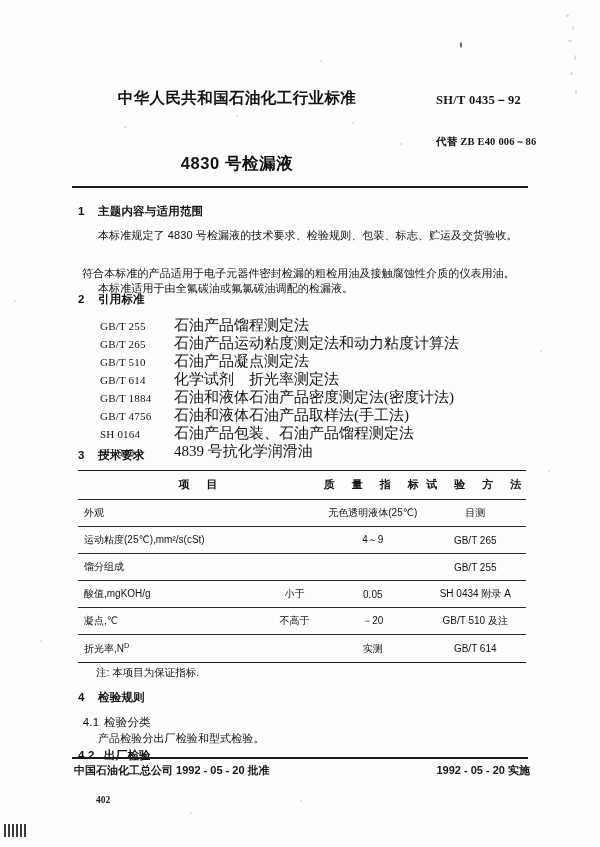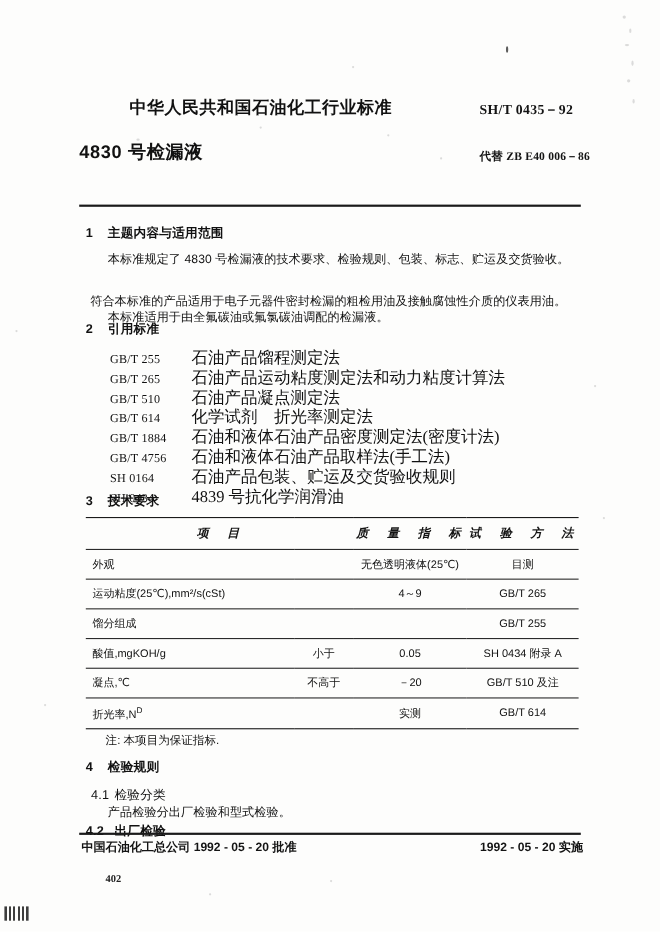--- a/index.html
+++ b/index.html
@@ -42,28 +42,28 @@
   .org-title {
     text-align: center;
     font-family: "Liberation Sans", "DejaVu Sans", sans-serif;
     font-weight: bold;
     font-size: 15.5px;
     letter-spacing: .4px;
     color: #111;
     width: 330px;
   }
   .doc-title {
-    text-align: left;
+    text-align: center;
     font-family: "Liberation Sans", "DejaVu Sans", sans-serif;
     font-weight: bold;
     font-size: 16.5px;
     letter-spacing: .6px;
     color: #111;
     width: 330px;
-    margin-top: 19px;
+    margin-top: 44px;
   }
   .std-no {
     position: absolute;
     left: 364px;
     top: 4px;
     font-family: "Liberation Serif", "DejaVu Serif", serif;
     font-weight: bold;
     font-size: 12.5px;
     letter-spacing: .3px;
     white-space: nowrap;
@@ -151,21 +151,20 @@
     border-right: 1.2px solid #1a1a1a;
   }
   .c-method { width: 116px; text-align: center; }
   .th-cell {
     font-family: "Liberation Sans", "DejaVu Sans", sans-serif;
     font-weight: bold;
     font-size: 11px;
     letter-spacing: 3px;
     padding: 6px 0 7px 0 !important;
     text-align: center;
-    font-style: italic;
   }
   .cell {
     padding: 6px 0 6px 0 !important;
     font-family: "Liberation Sans", "DejaVu Sans", sans-serif;
     font-size: 10px;
     color: #111;
   }
   .cell-l { text-align: left; padding-left: 6px !important; }
   .cell-l2 { text-align: left; padding-left: 22px !important; }
   .sup { font-size: 7.5px; vertical-align: super; }
@@ -281,21 +280,21 @@
     <div class="ref-line" style="left:100px;top:370px;">
       <span class="ref-code">GB/T 614</span><span class="ref-name">化学试剂　折光率测定法</span>
     </div>
     <div class="ref-line" style="left:100px;top:388px;">
       <span class="ref-code">GB/T 1884</span><span class="ref-name">石油和液体石油产品密度测定法(密度计法)</span>
     </div>
     <div class="ref-line" style="left:100px;top:406px;">
       <span class="ref-code">GB/T 4756</span><span class="ref-name">石油和液体石油产品取样法(手工法)</span>
     </div>
     <div class="ref-line" style="left:100px;top:424px;">
-      <span class="ref-code">SH 0164</span><span class="ref-name">石油产品包装、贮运及交货验收规则</span>
+      <span class="ref-code">SH 0164</span><span class="ref-name">石油产品包装、石油产品馏程测定法</span>
     </div>
     <div class="ref-line" style="left:100px;top:442px;">
       <span class="ref-code">SH 0434</span><span class="ref-name">4839 号抗化学润滑油</span>
     </div>
 
     <div class="sec-h" style="left:78px;top:448px;">
       <span class="sec-num">3</span><span>技术要求</span>
     </div>
 
     <table class="tbl">

